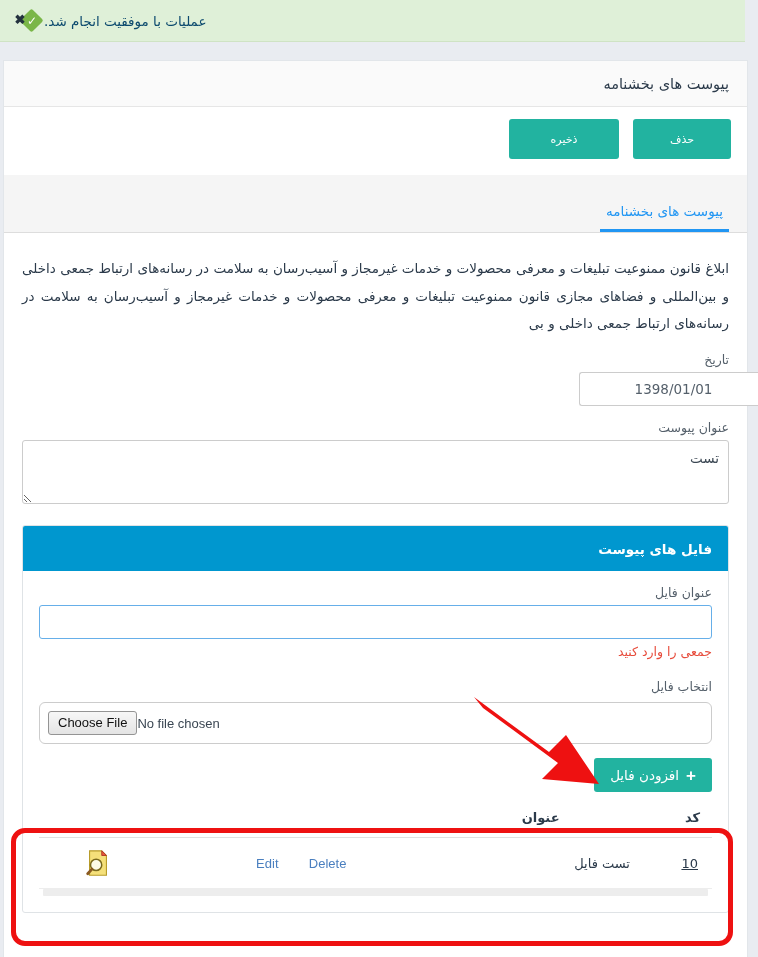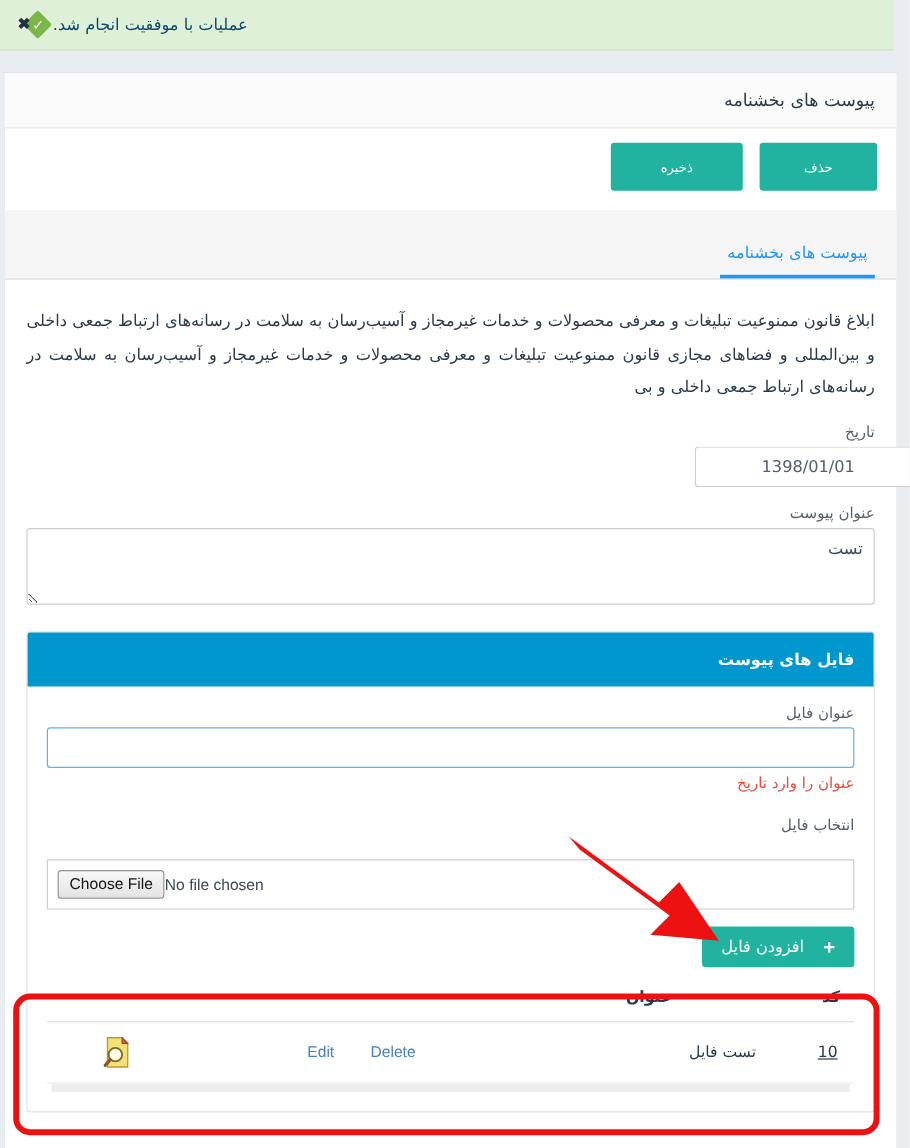--- a/index.html
+++ b/index.html
@@ -288,25 +288,25 @@
   }
   .error-text {
     display: block;
     color: #e74c3c;
     font-size: 12.5px;
     margin-top: 5px;
     text-align: right;
   }
 
   .file-input-wrap {
-    margin-top: 21px;
+    margin-top: 8px;
     width: 100%;
     height: 42px;
     border: 1px solid #ccc;
-    border-radius: 1px;
+    border-radius: 6px;
     background: #fff;
     box-sizing: border-box;
     display: flex;
     flex-direction: row-reverse;
     align-items: center;
     padding: 0 8px;
   }
   .choose-file-btn {
     font-family: "Liberation Sans", sans-serif;
     font-size: 13px;
@@ -339,21 +339,21 @@
     background: #22b3a0;
     color: #fff;
     border: none;
     border-radius: 3px;
     font-size: 13.5px;
     font-family: inherit;
     cursor: pointer;
     display: flex;
     flex-direction: row-reverse;
     align-items: center;
-    gap: 16px;
+    gap: 7px;
   }
   .plus-glyph {
     font-size: 17px;
     font-weight: bold;
     line-height: 1;
     font-family: "Liberation Sans", sans-serif;
   }
 
   
   .files-table {
@@ -472,21 +472,21 @@
       </div>
 
       <div class="panel">
         <div class="panel-heading">
           <span class="panel-title">فایل های پیوست</span>
         </div>
         <div class="panel-body">
 
           <label class="field-label">عنوان فایل</label>
           <input type="text" class="input-text" value="" style="">
-          <span class="error-text">عنوان را وارد تاریخ</span>
+          <span class="error-text">جمعی را وارد کنید</span>
 
           <label class="field-label" style="margin-top:20px;">انتخاب فایل</label>
           <div class="file-input-wrap">
             <button class="choose-file-btn">Choose File</button>
             <span class="no-file-text">No file chosen</span>
           </div>
 
           <div class="addfile-row">
             <button class="btn-addfile">
               <span>افزودن فایل</span>

